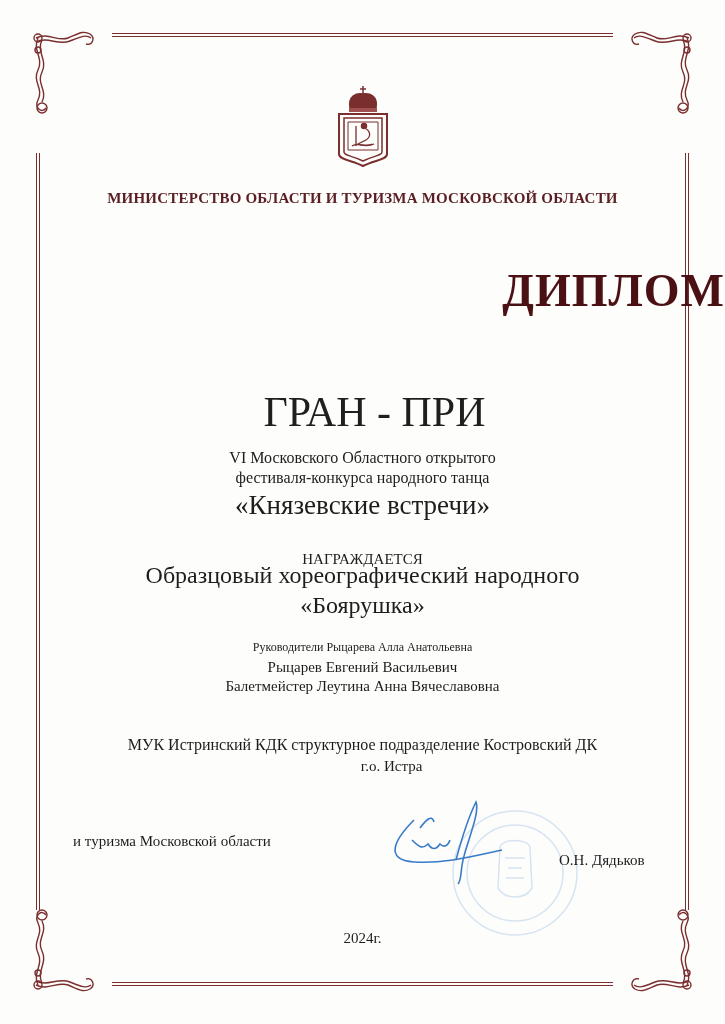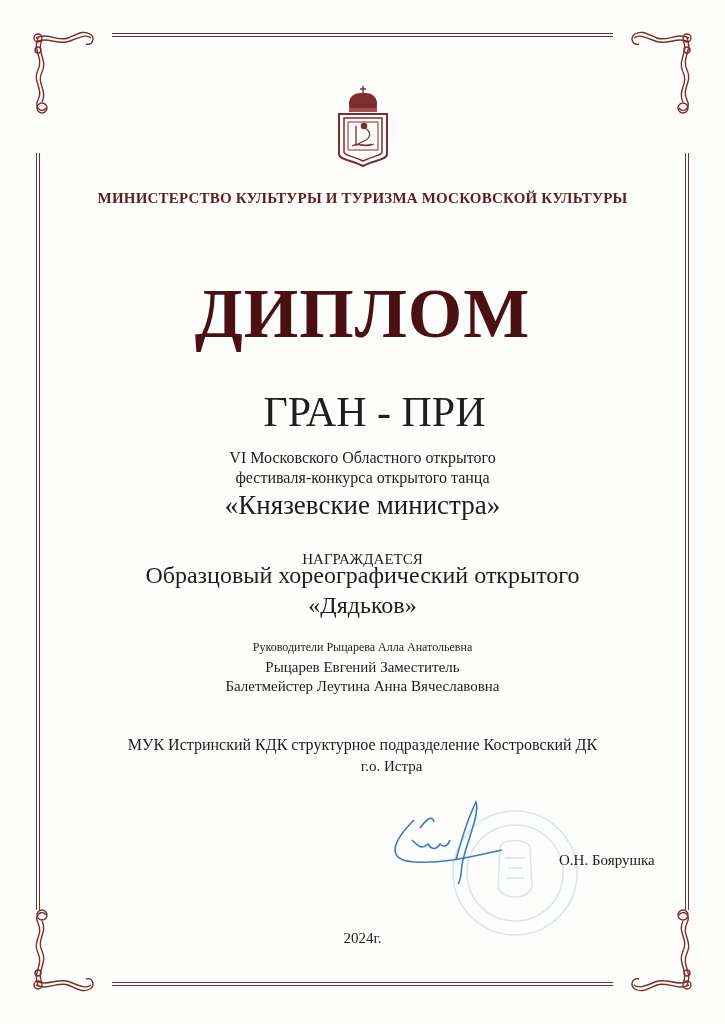--- a/index.html
+++ b/index.html
@@ -19,21 +19,21 @@
     .frame-v {
       position: absolute; width: 4px; top: 153px; height: 757px;
       border-left: 1.5px solid #7a2e2e; border-right: 1.5px solid #7a2e2e;
       box-sizing: border-box;
     }
     .corner { position: absolute; width: 70px; height: 95px; }
     .corner svg { width: 100%; height: 100%; }
     .emblem { position: absolute; left: 334px; top: 84px; width: 58px; height: 84px; }
     .text-c { position: absolute; left: 0; width: 725px; text-align: center; white-space: nowrap; }
     .ministry { top: 190px; font-size: 15px; font-weight: bold; color: #5a1f22; letter-spacing: 0.2px; }
-    .title { top: 274px; font-size: 70px; font-weight: bold; color: #4a1014; letter-spacing: 1px; }
+    .title { top: 264px; font-size: 46px; font-weight: bold; color: #4a1014; letter-spacing: 1px; text-align: right; }
     .award { top: 388px; font-size: 42px; color: #1f1f1f; margin-left: 12px; }
     .fest1 { top: 449px; font-size: 16px; }
     .fest2 { top: 469px; font-size: 16px; }
     .fest-name { top: 490px; font-size: 27px; }
     .awarded { top: 551px; font-size: 15px; }
     .collective { top: 562px; font-size: 24px; }
     .collective2 { top: 592px; font-size: 24px; }
     .lead1 { top: 640px; font-size: 12px; }
     .lead2 { top: 659px; font-size: 15px; }
     .lead3 { top: 678px; font-size: 15px; }
@@ -106,51 +106,52 @@
     <rect x="15" y="24" width="28" height="4" fill="#a05050" stroke="none"></rect>
     <path d="M5 30 L 53 30 L 53 70 C 53 76, 40 76, 29 82 C 18 76, 5 76, 5 70 Z" stroke-width="2"></path>
     <path d="M10 34 L 48 34 L 48 68 C 48 72, 38 72, 29 77 C 20 72, 10 72, 10 68 Z"></path>
     <path d="M14 38 L 44 38 L 44 66 L 14 66 Z" stroke-width="1"></path>
     <path d="M22 42 L 22 62 M 30 44 C 36 46, 38 52, 32 56 L 24 60 C 28 62, 36 62, 40 60" stroke-width="1.3"></path>
     <path d="M18 62 C 24 58, 30 64, 38 60" stroke-width="1.3"></path>
     <circle cx="30" cy="42" r="2.5" fill="#7a2e2e"></circle>
   </svg>
 </div>
 
-<div class="text-c ministry">МИНИСТЕРСТВО КУЛЬТУРЫ И ТУРИЗМА МОСКОВСКОЙ КУЛЬТУРЫ</div>
+<div class="text-c ministry">МИНИСТЕРСТВО ОБЛАСТИ И ТУРИЗМА МОСКОВСКОЙ ОБЛАСТИ</div>
 <div class="text-c title">ДИПЛОМ</div>
 <div class="text-c award">ГРАН - ПРИ</div>
 <div class="text-c fest1">VI Московского Областного открытого</div>
-<div class="text-c fest2">фестиваля-конкурса открытого танца</div>
-<div class="text-c fest-name">«Князевские министра»</div>
+<div class="text-c fest2">фестиваля-конкурса народного танца</div>
+<div class="text-c fest-name">«Князевские встречи»</div>
 <div class="text-c awarded">НАГРАЖДАЕТСЯ</div>
-<div class="text-c collective">Образцовый хореографический открытого</div>
-<div class="text-c collective2">«Дядьков»</div>
+<div class="text-c collective">Образцовый хореографический народного</div>
+<div class="text-c collective2">«Боярушка»</div>
 <div class="text-c lead1">Руководители Рыцарева Алла Анатольевна</div>
-<div class="text-c lead2">Рыцарев Евгений Заместитель</div>
+<div class="text-c lead2">Рыцарев Евгений Васильевич</div>
 <div class="text-c lead3">Балетмейстер Леутина Анна Вячеславовна</div>
 <div class="text-c org">МУК Истринский КДК структурное подразделение Костровский ДК</div>
 <div class="text-c city">г.о. Истра</div>
 
 <div class="sign-left">
+  <div>и туризма Московской области</div>
 </div>
 
 <div class="stamp">
   <svg viewBox="0 0 130 130" fill="none" stroke="#8fb6dc" stroke-width="1.5">
     <circle cx="65" cy="65" r="62"></circle>
     <circle cx="65" cy="65" r="48"></circle>
     <path d="M50 40 C 50 30, 80 30, 80 40 L 82 80 C 75 92, 55 92, 48 80 Z"></path>
     <path d="M55 50 L 75 50 M 58 60 L 72 60 M 56 70 L 74 70"></path>
   </svg>
 </div>
 
 <div class="signature">
   <svg viewBox="0 0 120 90" fill="none" stroke="#3a7bc8" stroke-width="1.6">
     <path d="M30 20 C 10 40, 0 60, 30 62 C 60 64, 90 56, 118 50"></path>
     <path d="M28 40 C 34 46, 38 50, 44 44 C 48 50, 52 50, 56 44 C 60 48, 64 46, 66 40"></path>
     <path d="M72 60 C 80 30, 88 10, 92 2 C 96 12, 84 40, 80 56 C 76 70, 78 80, 74 84"></path>
     <path d="M36 28 C 42 20, 48 14, 50 22"></path>
   </svg>
 </div>
 
-<div class="sign-right">О.Н. Боярушка</div>
+<div class="sign-right">О.Н. Дядьков</div>
 
 <div class="text-c year">2024г.</div>
 
 </body></html>

